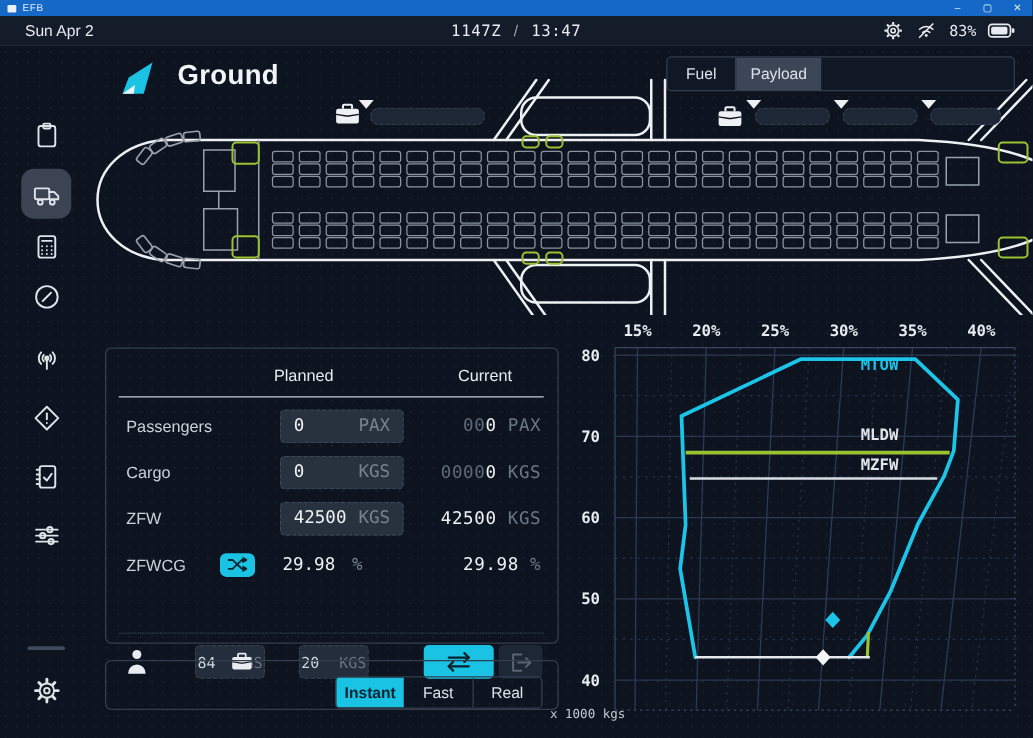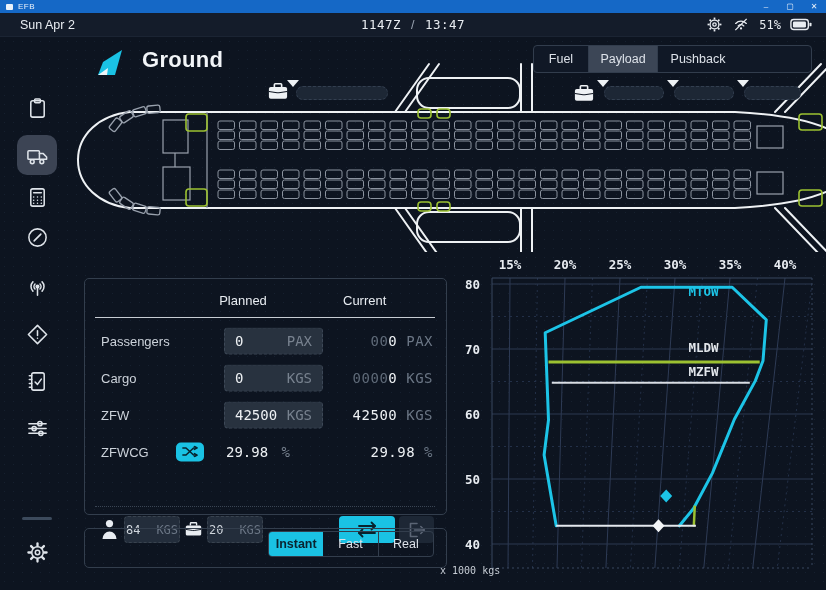--- a/index.html
+++ b/index.html
@@ -49,21 +49,21 @@
   .cargo-caret{position:absolute;width:0;height:0;border-left:6px solid transparent;
     border-right:6px solid transparent;border-top:7px solid #eef1f4;}
   .cargo-bar{position:absolute;height:14px;background:#1d2735;border:1px dashed #333f50;
     border-radius:7px;box-sizing:border-box;}
 
   
   #payload-panel{position:absolute;left:84px;top:241px;width:363px;height:237px;
     border:1px solid #333e4d;border-radius:5px;box-sizing:border-box;}
   #pp-headers{position:absolute;top:14px;left:0;width:100%;font-size:13px;color:#e8ecf1;}
   #pp-planned-h{position:absolute;left:113px;width:90px;text-align:center;}
-  #pp-current-h{position:absolute;left:258px;width:90px;}
+  #pp-current-h{position:absolute;left:258px;width:90px;text-align:center;}
   #pp-underline{position:absolute;top:38px;left:10px;width:340px;height:1px;background:#c7ccd3;}
   .pp-row{position:absolute;left:0;width:100%;height:37px;}
   .pp-label{position:absolute;left:16px;top:50%;transform:translateY(-50%);font-size:13px;color:#ccd2da;}
   .pp-input{position:absolute;left:139px;top:50%;transform:translateY(-50%);width:99px;height:27px;
     background:#28323f;border:1px dashed #3d4857;border-radius:4px;box-sizing:border-box;
     display:flex;align-items:center;justify-content:space-between;padding:0 10px;font-size:14px;}
   .pp-input .val{color:#eef1f4;}
   .pp-input .unit{color:#78828f;}
   .pp-current{position:absolute;right:13px;top:50%;transform:translateY(-50%);font-size:14px;letter-spacing:.5px;}
   .pp-current .pad{color:#5f6a78;}
@@ -71,33 +71,33 @@
   .pp-current .unit{color:#6b7685;}
   .pp-plain{position:absolute;left:141px;top:50%;transform:translateY(-50%);font-size:14px;}
   .pp-plain .val{color:#eef1f4;}
   .pp-plain .unit{color:#78828f;padding-left:5px;}
   #zfwcg-shuffle{position:absolute;left:91px;top:50%;transform:translateY(-50%);width:28px;height:19px;
     background:#1ac2e4;border-radius:5px;display:flex;align-items:center;justify-content:center;}
   #pp-divider{position:absolute;left:10px;top:227px;width:340px;border-top:1px dotted #3a4554;}
   #pp-footer{position:absolute;left:0;top:237px;width:100%;height:27px;}
   .chip{position:absolute;height:27px;width:56px;background:#232d3b;border:1px dashed #39434f;
     border-radius:4px;box-sizing:border-box;display:flex;align-items:center;justify-content:center;
-    gap:16px;font-size:12px;}
+    gap:16px;font-size:12px;margin-left:32px;}
   .chip .val{color:#cfd5dc;}
   .chip .unit{color:#6b7685;}
   .icon-btn{position:absolute;height:27px;border-radius:4px;display:flex;align-items:center;justify-content:center;}
   #transfer-btn{left:254px;width:56px;background:#1ac2e4;}
   #export-btn{left:314px;width:35px;background:#1d2735;}
 
   
   #boarding-panel{position:absolute;left:84px;top:491px;width:363px;height:40px;
     border:1px solid #333e4d;border-radius:5px;box-sizing:border-box;}
   #boarding-label{position:absolute;left:13px;top:50%;transform:translateY(-50%);font-size:13px;color:#e2e7ed;}
   #boarding-detail{font-size:10px;color:#8b95a2;padding-left:5px;}
-  #boarding-seg{position:absolute;left:183px;top:2px;width:166px;height:26px;display:flex;
+  #boarding-seg{position:absolute;left:183px;top:12px;width:166px;height:26px;display:flex;
     border:1px solid #333e4d;border-radius:4px;box-sizing:border-box;overflow:hidden;}
   .seg{flex:1;display:flex;align-items:center;justify-content:center;font-size:12.5px;
     color:#dde2e9;border-right:1px solid #333e4d;}
   .seg:last-child{border-right:none;}
   .seg.active{background:#1ac2e4;color:#0a2430;font-weight:bold;border-right:none;}
 
   
   #chart-wrap{position:absolute;left:434px;top:213px;width:386px;height:338px;}
   svg text{font-family:"DejaVu Sans Mono",monospace;}
 </style>
@@ -139,21 +139,21 @@
         </g>
       </svg>
       <svg width="18" height="17" viewBox="0 0 24 24">
         <g fill="none" stroke="#e8ecf1" stroke-width="1.8" stroke-linecap="round">
           <path d="M4.5,10.5 a10.5,10.5 0 0 1 15,0"></path>
           <path d="M8,14 a6,6 0 0 1 8,0"></path>
         </g>
         <circle cx="12" cy="17.5" r="1.6" fill="#e8ecf1"></circle>
         <line x1="4" y1="20" x2="20" y2="4" stroke="#e8ecf1" stroke-width="1.8"></line>
       </svg>
-      <span class="mono" style="font-size:12px">51%</span>
+      <span class="mono" style="font-size:12px">83%</span>
       <svg width="22" height="13" viewBox="0 0 24 14">
         <rect x="1" y="1.5" width="19" height="11" rx="3" fill="none" stroke="#e8ecf1" stroke-width="1.5"></rect>
         <rect x="3.2" y="3.7" width="14.2" height="6.6" rx="1.5" fill="#e8ecf1"></rect>
         <rect x="21.2" y="5" width="2.3" height="4" rx="1" fill="#e8ecf1"></rect>
       </svg>
     </span>
   </div>
 
   <div id="app">
 
@@ -268,21 +268,20 @@
       </div>
 
     <svg id="logo" width="34" height="28" viewBox="0 0 34 28">
       <polygon points="3,27 20,27 27,2 8,14" fill="#1ac2e4"></polygon>
       <polygon points="3,27 12,27 13,20" fill="#eef3f7"></polygon>
     </svg>
     <div id="page-title">Ground</div>
     <div id="tabs">
         <div class="tab" style="width: 54px;">Fuel</div>
         <div class="tab active" style="width: 68px;">Payload</div>
-        <div class="tab" style="width: 80px;">Pushback</div>
       </div>
 
     <div id="aircraft-wrap">
       <svg id="aircraft" width="751" height="190" viewBox="0 0 751 190">
           <g fill="none" stroke="#eef1f4" stroke-width="2" stroke-linecap="round">
             <path d="M320,50 L354,2"></path>
             <path d="M330,50 L364,2"></path>
             <path d="M320,146 L354,194"></path>
             <path d="M330,146 L364,194"></path>
             <path d="M446,2 V50"></path>

